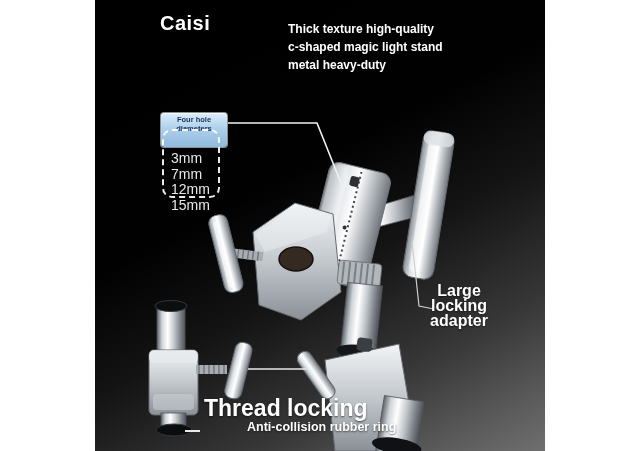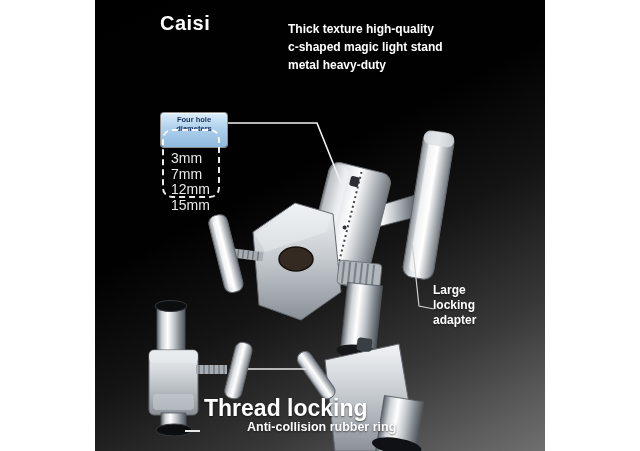--- a/index.html
+++ b/index.html
@@ -24,21 +24,21 @@
     box-shadow:0 0 0 1px rgba(255,255,255,.55), inset 0 1px 1px rgba(255,255,255,.8);
     color:#16305a;font-size:7.5px;font-weight:bold;text-align:center;
     line-height:9px;padding-top:2px;box-sizing:border-box;
   }
   .dashedbox{
     left:67px;top:129px;width:58px;height:69px;box-sizing:border-box;
     border:2px dashed rgba(255,255,255,.92);border-radius:10px;
     padding:20px 0 0 7px;color:#e8e8e8;font-size:14px;line-height:15.5px;
   }
   .dashedbox div{white-space:nowrap;}
-  .lha{left:338px;top:283px;width:76px;font-size:12px;
+  .lha{left:326px;top:283px;width:76px;text-align:center;font-size:16px;
     font-weight:bold;line-height:15px;text-shadow:0 1px 2px rgba(0,0,0,.5);}
   .threadlock{left:109px;top:395px;font-size:23px;font-weight:bold;
     text-shadow:0 1px 2px rgba(0,0,0,.6);white-space:nowrap;}
   .anticoll{left:107px;top:420px;font-size:12.5px;font-weight:bold;
     text-shadow:0 1px 2px rgba(0,0,0,.6);white-space:nowrap;margin-left:45px;}
 </style>
 </head>
 <body>
 
 <div class="panel">

